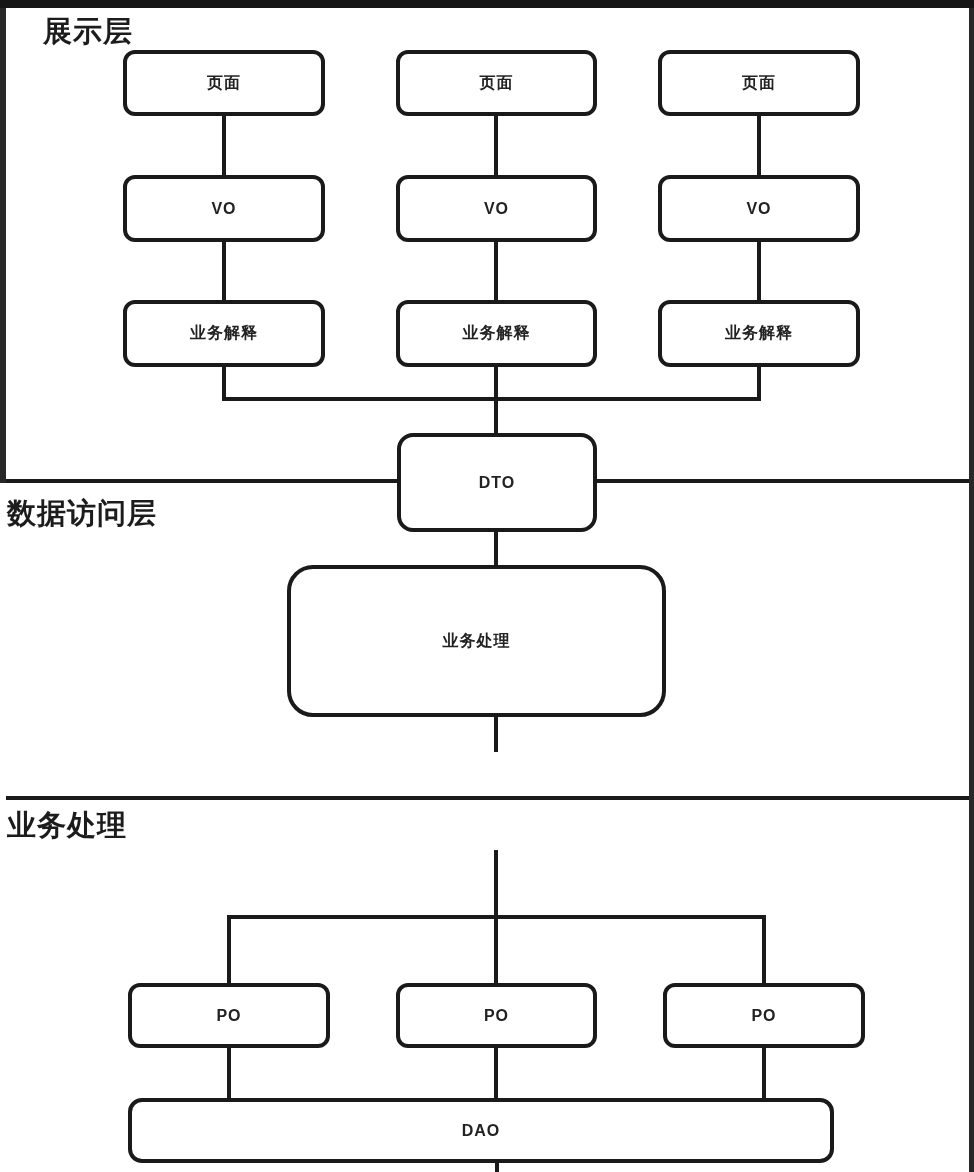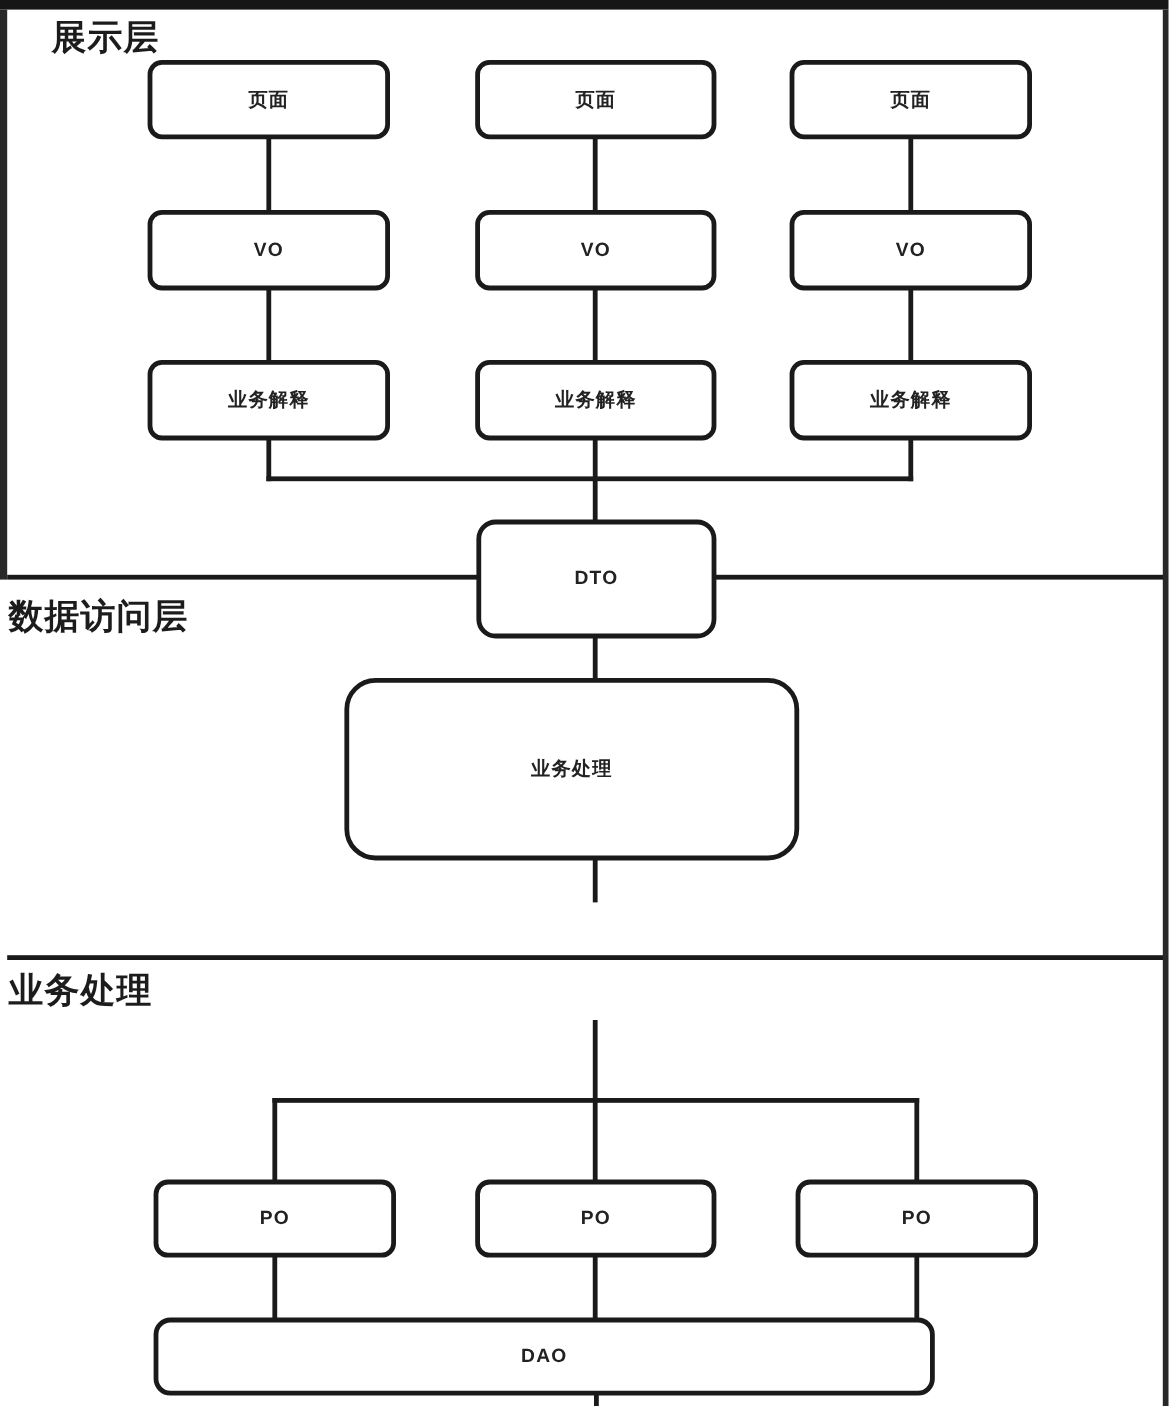--- a/index.html
+++ b/index.html
@@ -83,15 +83,15 @@
   <div class="node" style="left:123px;top:300px;width:202px;height:67px;">业务解释</div>
   <div class="node" style="left:396px;top:300px;width:201px;height:67px;">业务解释</div>
   <div class="node" style="left:658px;top:300px;width:202px;height:67px;">业务解释</div>
 
   <div class="node md" style="left:397px;top:433px;width:200px;height:99px;">DTO</div>
   <div class="node lg" style="left:287px;top:565px;width:379px;height:152px;">业务处理</div>
 
   <div class="node" style="left:128px;top:983px;width:202px;height:65px;">PO</div>
   <div class="node" style="left:396px;top:983px;width:201px;height:65px;">PO</div>
   <div class="node" style="left:663px;top:983px;width:202px;height:65px;">PO</div>
-  <div class="node dao" style="left:128px;top:1098px;width:651px;height:65px;">DAO</div>
+  <div class="node dao" style="left:128px;top:1098px;width:706px;height:65px;">DAO</div>
 
 </div>
 
 </body></html>

